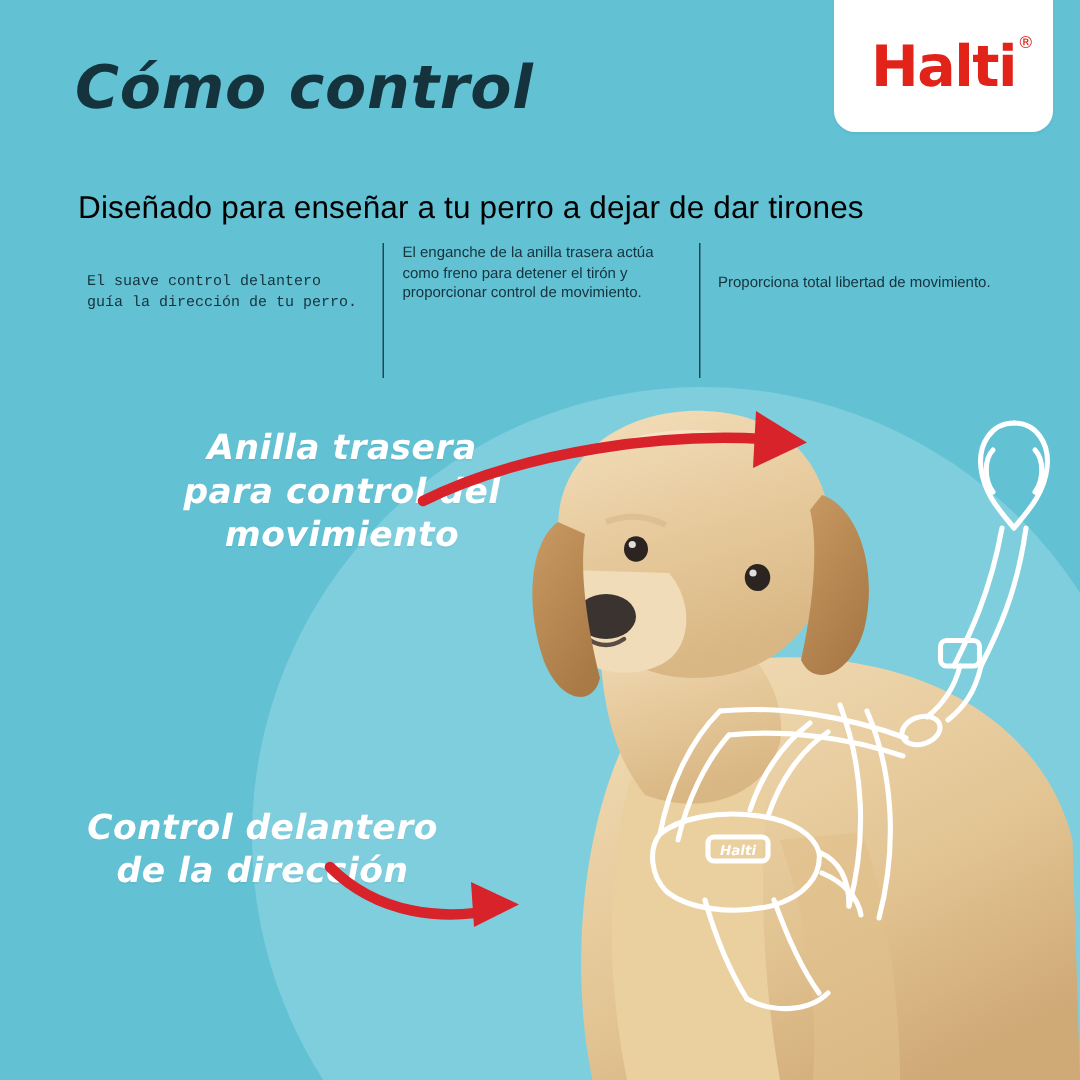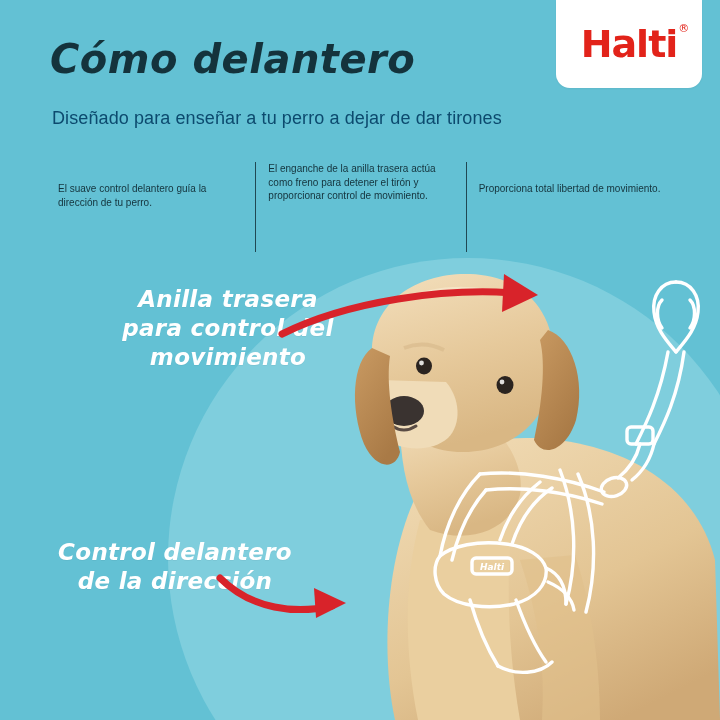--- a/index.html
+++ b/index.html
@@ -71,23 +71,23 @@
     font-family: "DejaVu Sans", sans-serif;
     font-size: 40px;
     font-weight: bold;
     font-style: italic;
     color: #14333c;
     letter-spacing: 0.5px;
   }
   .subhead {
     position: absolute;
     left: 52px;
-    top: 108px;
-    font-size: 18px;
-    color: #0c4a6e;
+    top: 127px;
+    font-size: 21px;
+    color: #000000;
     letter-spacing: 0.1px;
   }
 
   
   .cols {
     position: absolute;
     left: 46px;
     top: 162px;
     width: 630px;
     display: flex;
@@ -102,21 +102,21 @@
     padding: 0 12px;
     box-sizing: border-box;
   }
   .col-div {
     width: 1px;
     align-self: stretch;
     min-height: 90px;
     background: #14333c;
     opacity: 0.85;
   }
-  .col.c1 { padding-top: 20px; }
+  .col.c1 { padding-top: 20px; font-family: Liberation Mono, monospace; }
   .col.c3 { padding-top: 20px; }
 
   
   .callout {
     position: absolute;
     font-family: "DejaVu Sans", sans-serif;
     font-style: italic;
     font-weight: bold;
     color: #ffffff;
     font-size: 23px;
@@ -159,21 +159,21 @@
 <div id="stage">
 
   <div class="bg-circle"></div>
 
   <div class="logo-card">
     <div class="logo-text">
       <span>Halti</span><span class="logo-reg">®</span>
     </div>
   </div>
 
-  <div class="headline">Cómo delantero</div>
+  <div class="headline">Cómo control</div>
   <div class="subhead">Diseñado para enseñar a tu perro a dejar de dar tirones</div>
 
   <div class="cols">
     <div class="col c1">El suave control delantero guía la dirección de tu perro.</div>
     <div class="col-div"></div>
     <div class="col c2">El enganche de la anilla trasera actúa como freno para detener el tirón y proporcionar control de movimiento.</div>
     <div class="col-div"></div>
     <div class="col c3">Proporciona total libertad de movimiento.</div>
   </div>
 

